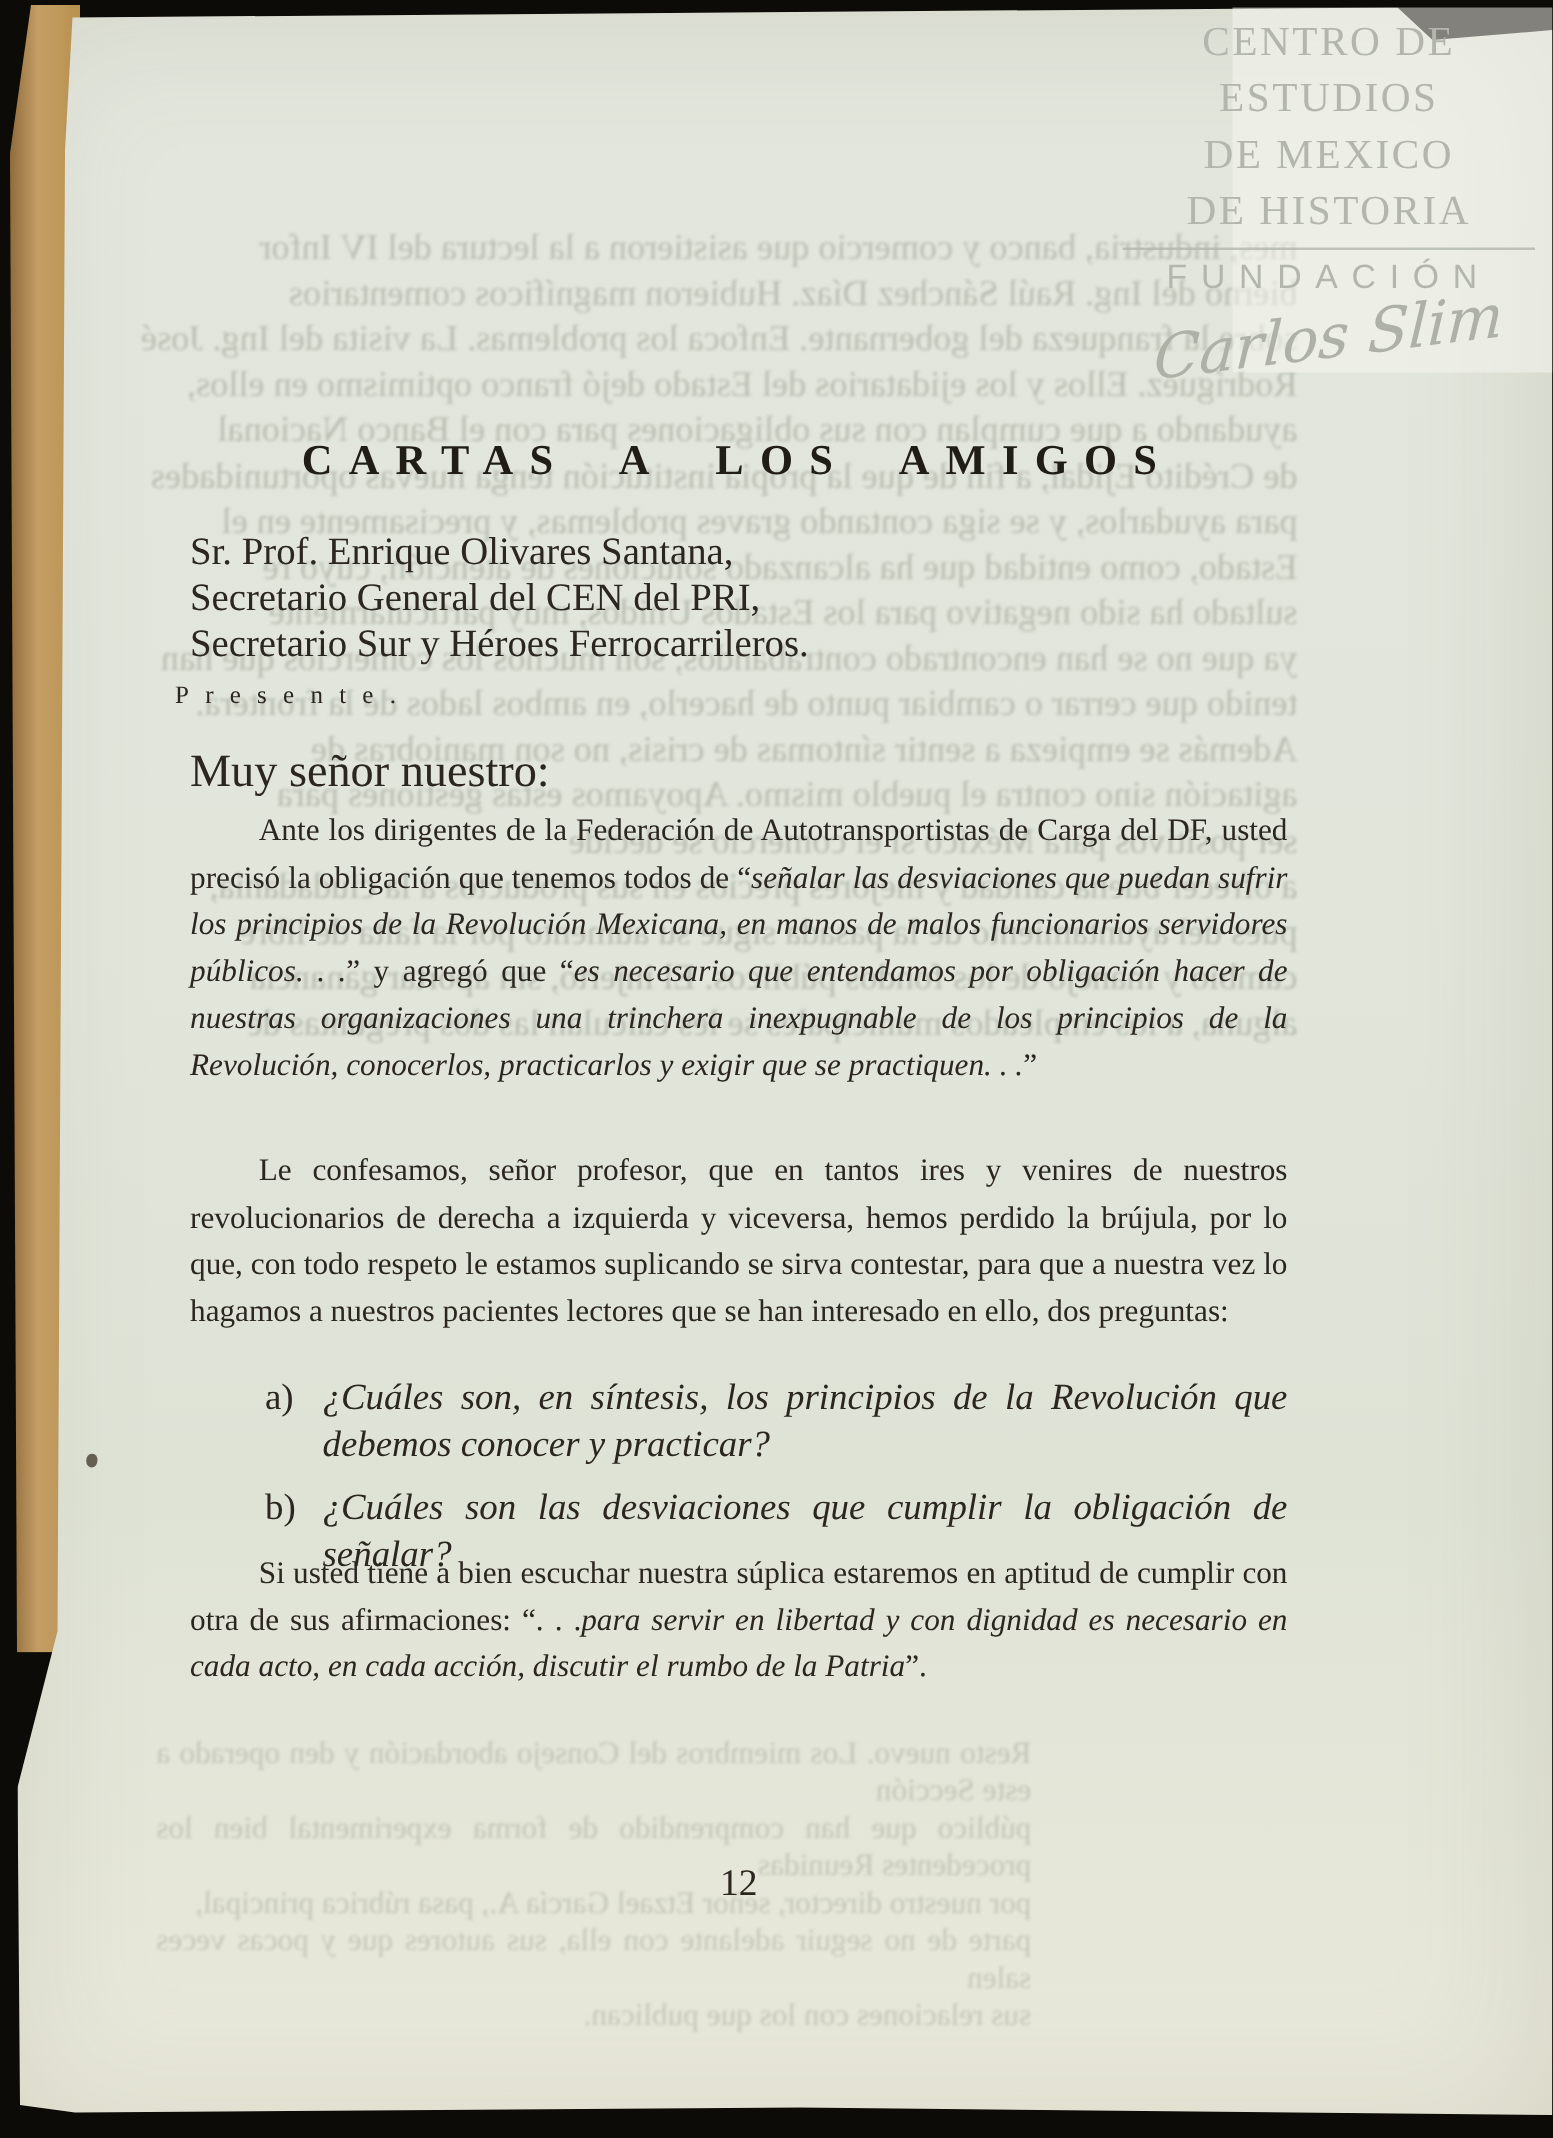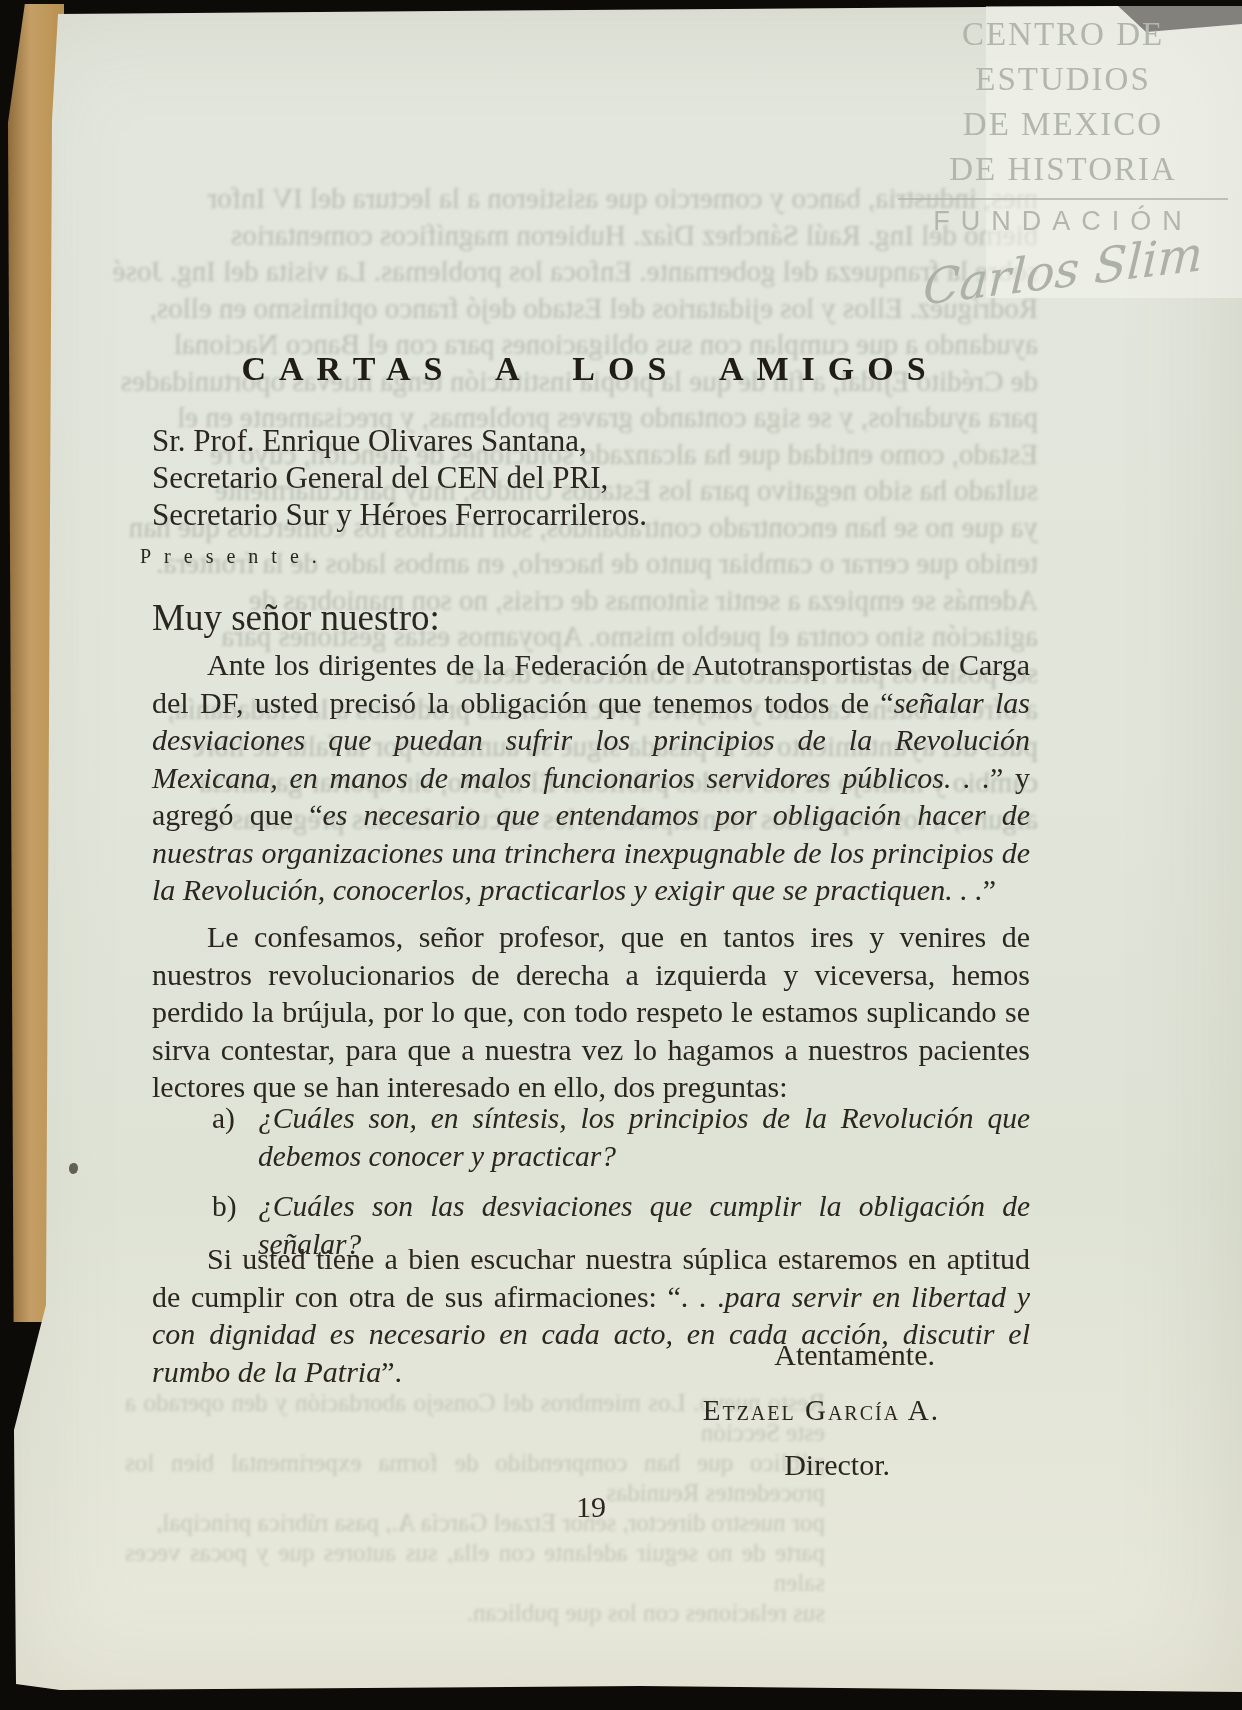--- a/index.html
+++ b/index.html
@@ -71,21 +71,21 @@
   .title{
     position:absolute;top:334px;left:150px;width:880px;
     text-align:center;font-weight:bold;color:var(--ink-strong);
     font-size:34px;letter-spacing:13px;word-spacing:20px;white-space:nowrap;margin-top:16px;
   }
   .recipient{position:absolute;top:422px;left:152px;font-size:31px;line-height:37px;}
   .presente{position:absolute;top:545px;left:140px;font-size:20px;letter-spacing:13px;}
   .salutation{position:absolute;top:596px;left:152px;font-size:37px;}
   .para{
     position:absolute;left:152px;width:878px;
-    font-size:30px;line-height:37.5px;text-align:justify;text-indent:55px;
+    font-size:25px;line-height:37.5px;text-align:justify;text-indent:55px;
   }
   .para1{top:646px;}
   .para2{top:918px;}
   .para3{top:1240px;}
   .it{font-style:italic;}
   .question{
     position:absolute;left:212px;width:818px;display:flex;
     font-size:29.5px;line-height:37.5px;
   }
   .qa{top:1100px;}
@@ -175,24 +175,19 @@
         <div class="q-text">¿Cuáles son, en síntesis, los principios de la Revolución que debemos conocer y practicar?</div>
       </div>
 
       <div class="question qb">
         <div class="q-label">b)</div>
         <div class="q-text">¿Cuáles son las desviaciones que cumplir la obligación de señalar?</div>
       </div>
 
       <div class="para para3"><span>Si usted tiene a bien escuchar nuestra súplica estaremos en aptitud de cumplir con otra de sus afirmaciones: “. . .</span><span class="it">para servir en libertad y con dignidad es necesario en cada acto, en cada acción, discutir el rumbo de la Patria</span><span>”.</span></div>
 
-      <div class="closing">
-        <div class="closing-atentamente">Atentamente.</div>
-        <div class="closing-name">Etzael García A.</div>
-        <div class="closing-role">Director.</div>
-      </div>
 
-      <div class="page-number">19</div>
+      <div class="page-number">12</div>
     </div>
 
     <div class="ink-dot"></div>
   </div>
 </div>
 
 </body></html>

